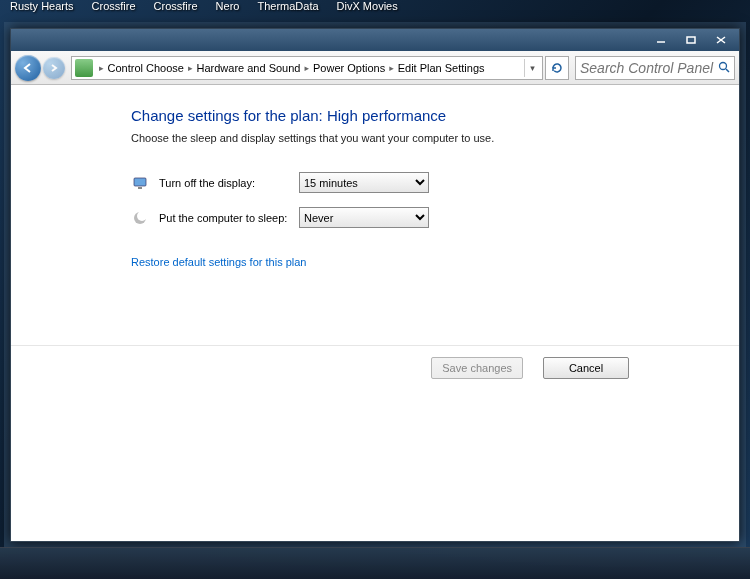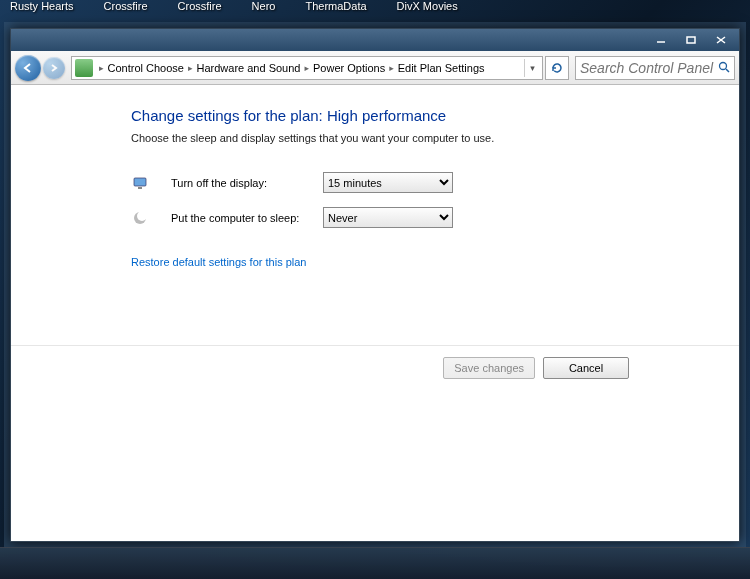--- a/index.html
+++ b/index.html
@@ -1,20 +1,20 @@
 <!DOCTYPE html>
 <html><head>
 <meta charset="utf-8">
 <style>
   * { margin: 0; padding: 0; box-sizing: border-box; font-family: "Segoe UI", Tahoma, sans-serif; }
   body {
     background: linear-gradient(135deg, #1a3a5c 0%, #0a1828 50%, #1a3a5c 100%);
     width: 750px; height: 579px; overflow: hidden; position: relative;
   }
-  .desktop-icons { position: absolute; top: 0; left: 0; right: 0; height: 18px; display: flex; gap: 30px; padding-left: 10px; color: #fff; font-size: 11px; text-shadow: 1px 1px 2px #000; }
+  .desktop-icons { position: absolute; top: 0; left: 0; right: 0; height: 18px; display: flex; gap: 18px; padding-left: 10px; color: #fff; font-size: 11px; text-shadow: 1px 1px 2px #000; }
   .desktop-icons span { white-space: nowrap; }
   .window {
     position: absolute; top: 28px; left: 10px; width: 730px; height: 514px;
     background: #fff; border: 1px solid #345; box-shadow: 0 0 12px rgba(0,0,0,0.8), 0 0 0 6px rgba(60,90,120,0.5);
     display: flex; flex-direction: column;
   }
   .titlebar {
     height: 22px; background: linear-gradient(#4a6a8a, #2a4a6a);
     display: flex; justify-content: flex-end; align-items: center; padding-right: 4px; gap: 2px;
   }
@@ -50,31 +50,31 @@
     display: flex; align-items: center; padding: 0 4px; position: relative;
   }
   .searchbox input {
     border: none; outline: none; flex: 1; font-size: 14px; color: #888; font-style: italic; background: transparent;
   }
   .searchbox .sicon { position: absolute; right: 4px; color:#2060a0; }
   .content { flex: 1; background: #fff; overflow: hidden; position: relative; border-radius: 21px; }
   .inner { padding: 22px 0 0 120px; }
   .heading { color: #003399; font-size: 15px; font-weight: normal; margin-bottom: 8px; }
   .subtext { font-size: 11px; color: #222; margin-bottom: 28px; }
-  .row { display: flex; align-items: center; margin-bottom: 14px; gap: 22px; }
+  .row { display: flex; align-items: center; margin-bottom: 14px; gap: 10px; }
   .row .icon { width: 18px; height: 18px; display:flex; align-items:center; justify-content:center;}
   .row .label { width: 130px; font-size: 11px; color: #000; }
   .row select {
     width: 130px; height: 21px; font-size: 11px; border: 1px solid #888;
     background: linear-gradient(#fdfdfd,#e6e6e6); 
   }
   .links { margin-top: 28px; }
   .links a { display: block; color: #0066cc; font-size: 11px; text-decoration: none; margin-bottom: 16px; cursor: pointer;}
   .divider { position: absolute; left: 0; right: 0; top: 260px; height: 1px; background: #e6e6e6; }
-  .buttons { position: absolute; right: 110px; top: 272px; display: flex; gap: 8px; }
+  .buttons { position: absolute; right: 110px; top: 272px; display: flex; gap: 20px; }
   .btn {
     min-width: 86px; height: 22px; font-size: 11px; border: 1px solid #8a8a8a;
     background: linear-gradient(#fdfdfd,#e4e4e4); cursor: pointer; border-radius: 2px;
     padding: 0 10px;
   }
   .btn[disabled] { color: #888; cursor: default; background: linear-gradient(#f4f4f4,#ececec); border-color:#b5b5b5;}
   .taskbar {
     position: absolute; bottom: 0; left: 0; right: 0; height: 32px;
     background: linear-gradient(rgba(40,60,80,0.9), rgba(20,30,45,0.95));
     border-top: 1px solid rgba(255,255,255,0.15);

